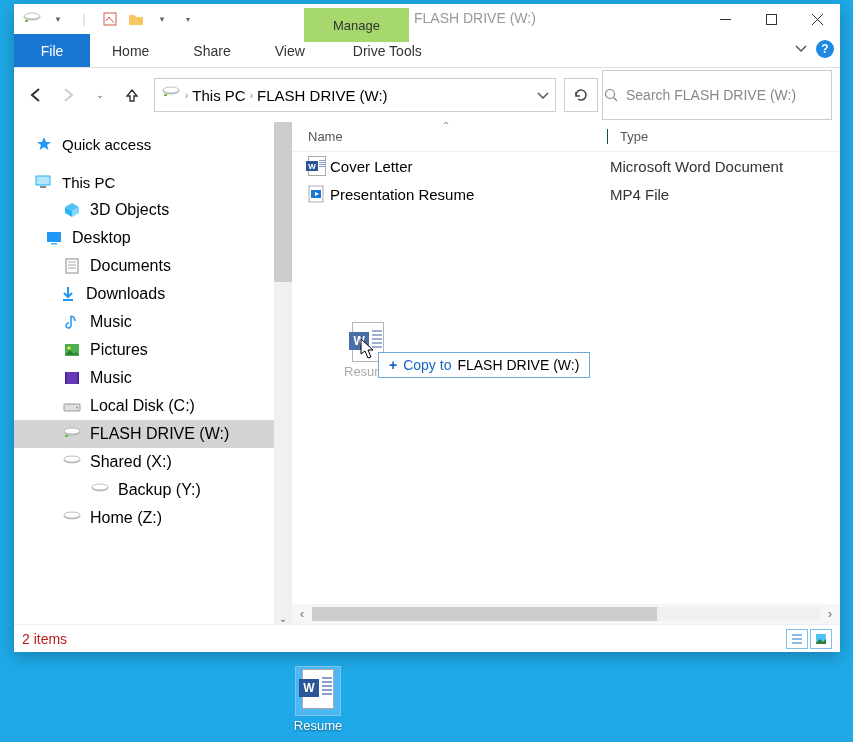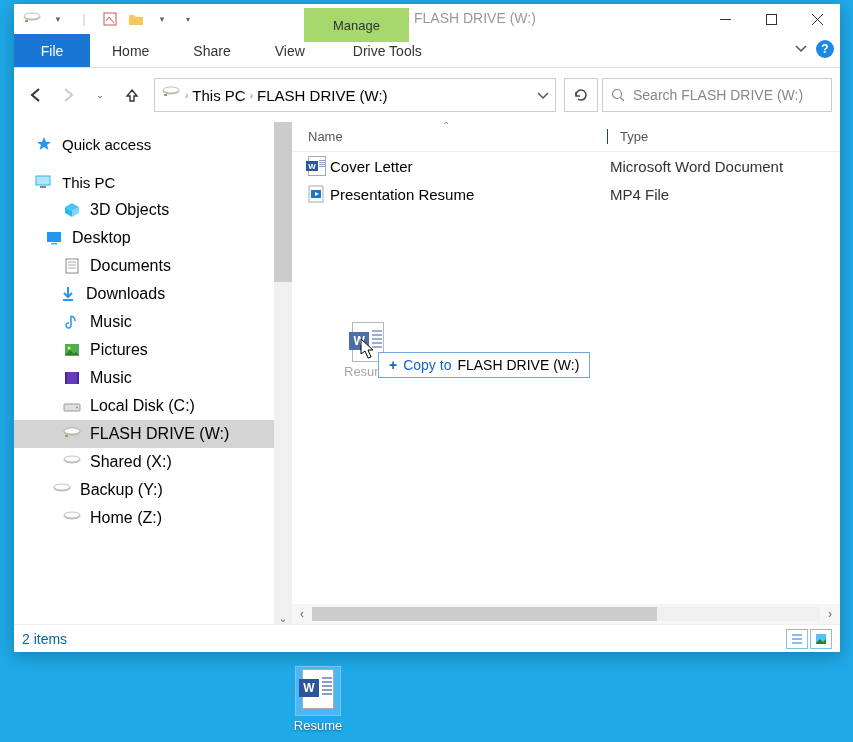--- a/index.html
+++ b/index.html
@@ -22,21 +22,21 @@
 .ribbon-right .chev { font-size: 12px; }
 .help-icon { width: 18px; height: 18px; background: #1e88e5; border-radius: 50%; color: #fff; font-size: 12px; display: flex; align-items: center; justify-content: center; font-weight: bold; }
 .nav-row { height: 54px; display: flex; align-items: center; padding: 0 8px; gap: 4px; }
 .nav-btn { width: 28px; height: 28px; display: flex; align-items: center; justify-content: center; color: #555; }
 .nav-btn.disabled { color: #bbb; }
 .addr-bar { flex: 1; height: 34px; border: 1px solid #ccc; margin: 0 4px; display: flex; align-items: center; padding: 0 6px; position: relative; }
 .addr-bar .crumb { display: flex; align-items: center; gap: 6px; font-size: 15px; }
 .addr-bar .crumb-sep { color: #888; font-size: 10px; margin: 0 4px; }
 .addr-drop { position: absolute; right: 6px; }
 .refresh-btn { width: 34px; height: 34px; border: 1px solid #ccc; display: flex; align-items: center; justify-content: center; }
-.search-box { width: 230px; height: 34px; border: 1px solid #ccc; display: flex; align-items: center; padding: 0 8px; color: #888; gap: 8px; font-size: 14px; }
+.search-box { width: 230px; height: 50px; border: 1px solid #ccc; display: flex; align-items: center; padding: 0 1px; color: #888; gap: 8px; font-size: 14px; }
 .body { flex: 1; display: flex; overflow: hidden; }
 .tree { width: 278px; position: relative; padding-top: 8px; }
 .tree-scroll { position: absolute; right: 0; top: 0; width: 18px; height: 100%; background: #f0f0f0; }
 .tree-scroll .thumb { position: absolute; top: 0; left: 0; height: 160px; width: 18px; background: #ccc; }
 .tree-item { display: flex; align-items: center; padding: 5px 8px 5px 30px; font-size: 16px; gap: 8px; cursor: default; }
 .tree-item.top { padding-left: 20px; font-size: 15px; }
 .tree-item.selected { background: #d4d4d4; }
 .tree-item .icon { width: 20px; height: 18px; display: inline-flex; align-items: center; justify-content: center; }
 .spacer { height: 10px; }
 .content { flex: 1; display: flex; flex-direction: column; position: relative; }
@@ -52,21 +52,21 @@
 .drag-ghost { position: absolute; left: 52px; top: 170px; display: flex; flex-direction: column; align-items: center; opacity: 0.85; }
 .drag-ghost .fname-ghost { font-size: 13px; color: #999; margin-top: 2px; }
 .drag-cursor { position: absolute; left: 68px; top: 186px; }
 .drag-tooltip { position: absolute; left: 86px; top: 200px; background: #fff; border: 1px solid #6fa8dc; padding: 4px 10px; font-size: 14px; display: flex; align-items: center; gap: 6px; }
 .drag-tooltip .plus { color: #1565c0; font-weight: bold; }
 .drag-tooltip .copyto { color: #1565c0; }
 .hscroll { height: 20px; display: flex; align-items: center; background: #f6f6f6; }
 .hscroll .arrow { width: 20px; text-align: center; color: #666; font-size: 12px; }
 .hscroll .track { flex: 1; height: 14px; background: #f0f0f0; position: relative; }
 .hscroll .thumb { position: absolute; left: 0; top: 0; height: 14px; width: 345px; background: #ccc; }
-.status-bar { height: 28px; display: flex; align-items: center; justify-content: space-between; padding: 0 8px; font-size: 14px; color: #0369a1; border-top: 1px solid #eee; }
+.status-bar { height: 28px; display: flex; align-items: center; justify-content: space-between; padding: 0 8px; font-size: 14px; color: #b91c1c; border-top: 1px solid #eee; }
 .status-bar .views { display: flex; gap: 2px; }
 .view-btn { width: 22px; height: 20px; border: 1px solid #81c1ea; display: flex; align-items: center; justify-content: center; }
 .desktop-icon { position: absolute; left: 283px; top: 666px; width: 70px; display: flex; flex-direction: column; align-items: center; gap: 2px; }
 .desktop-icon .sel { background: rgba(120,200,255,.5); border: 1px solid #81c1ea; padding: 2px 6px; }
 .desktop-icon .lbl { color: #fff; font-size: 13px; text-shadow: 0 1px 2px rgba(0,0,0,.5); }
 
 .ic-folder { fill: #f7c762; }
 .word-icon { display: inline-block; width: 18px; height: 20px; position: relative; }
 .word-icon .page { position: absolute; inset: 0; background: #fff; border: 1px solid #aaa; }
 .word-icon .w { position: absolute; left: -2px; top: 5px; width: 12px; height: 10px; background: #2b579a; color: #fff; font-size: 8px; font-weight: bold; display: flex; align-items: center; justify-content: center; }
@@ -298,21 +298,21 @@
         </div>
       <div class="tree-item" style="padding-left:48px">
           <span class="icon">
             <svg width="18" height="14" viewBox="0 0 18 14">
               <ellipse cx="9" cy="5" rx="8" ry="3" fill="#e0e0e0" stroke="#888" stroke-width="0.5"></ellipse>
               <ellipse cx="9" cy="4" rx="8" ry="3" fill="#fff" stroke="#888" stroke-width="0.5"></ellipse>
             </svg>
           </span>
           <span>Shared (X:)</span>
         </div>
-      <div class="tree-item" style="padding-left:38px">
+      <div class="tree-item" style="padding-left:76px">
           <span class="icon">
             <svg width="18" height="14" viewBox="0 0 18 14">
               <ellipse cx="9" cy="5" rx="8" ry="3" fill="#e0e0e0" stroke="#888" stroke-width="0.5"></ellipse>
               <ellipse cx="9" cy="4" rx="8" ry="3" fill="#fff" stroke="#888" stroke-width="0.5"></ellipse>
             </svg>
           </span>
           <span>Backup (Y:)</span>
         </div>
       <div class="tree-item" style="padding-left:48px">
           <span class="icon">

